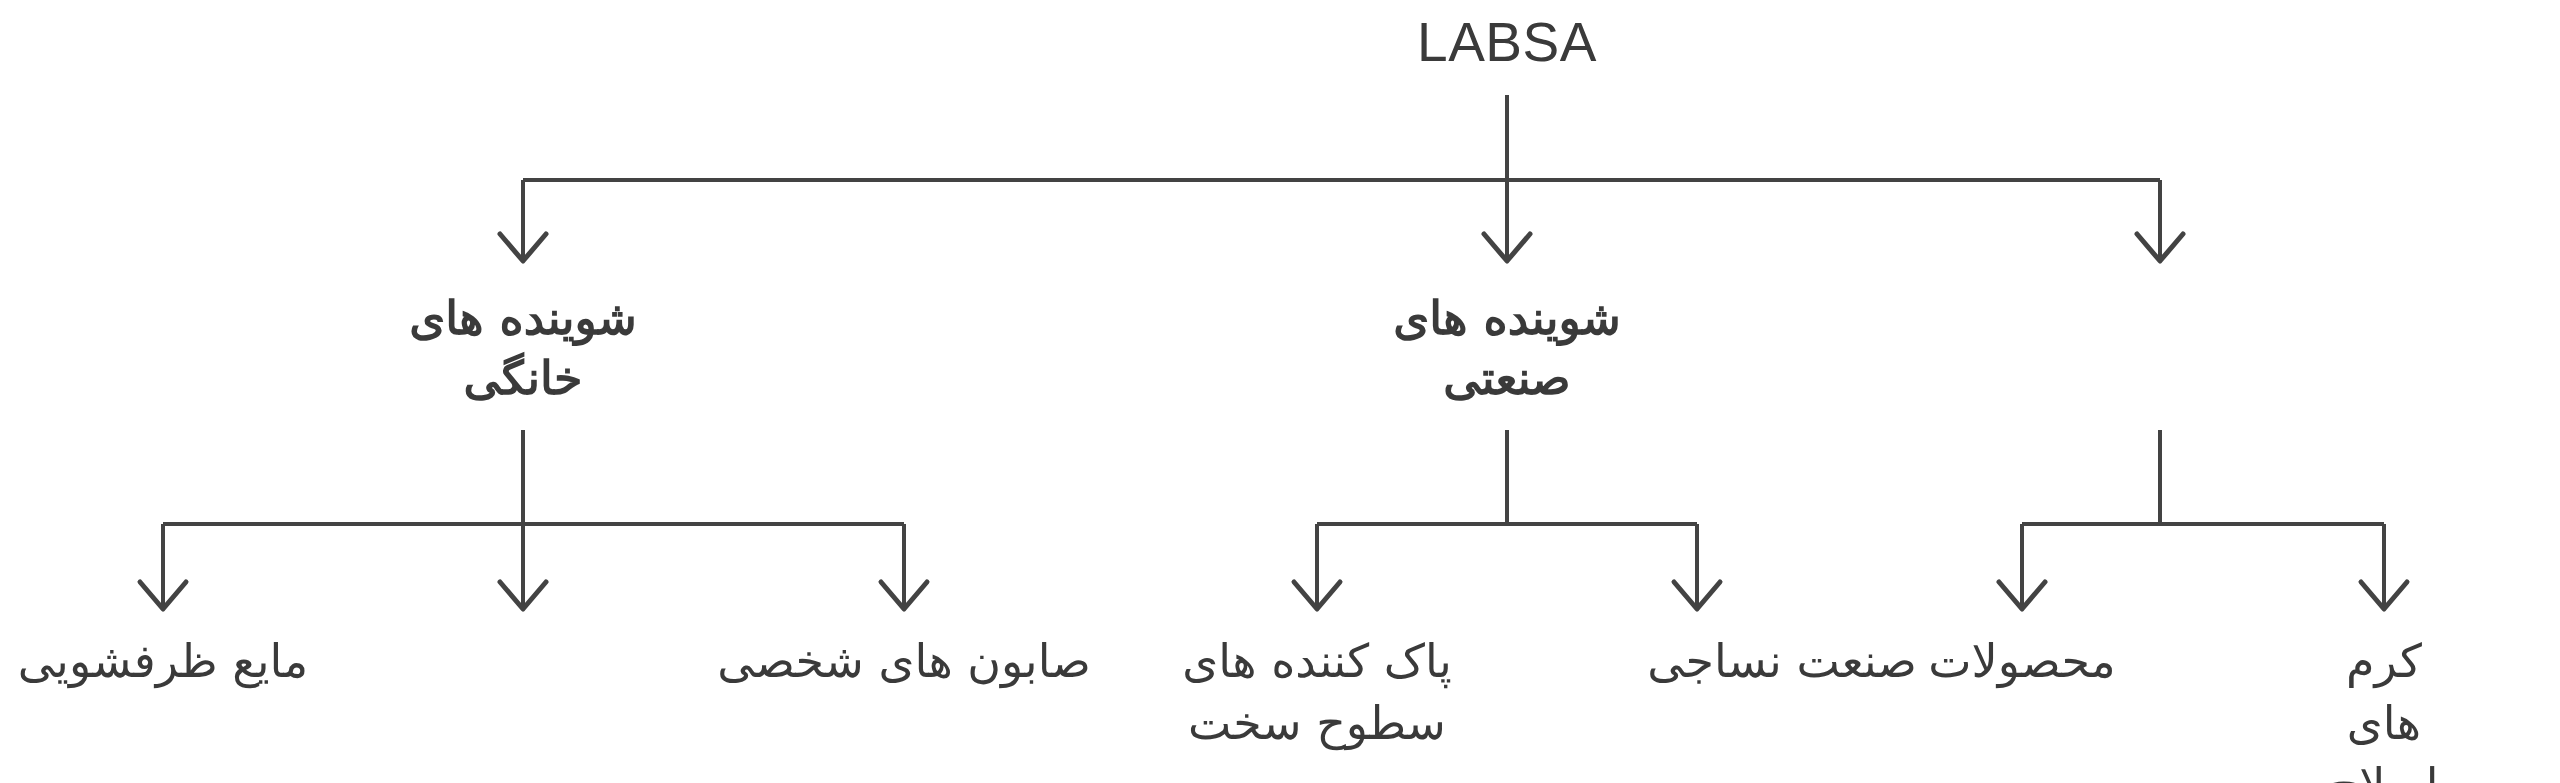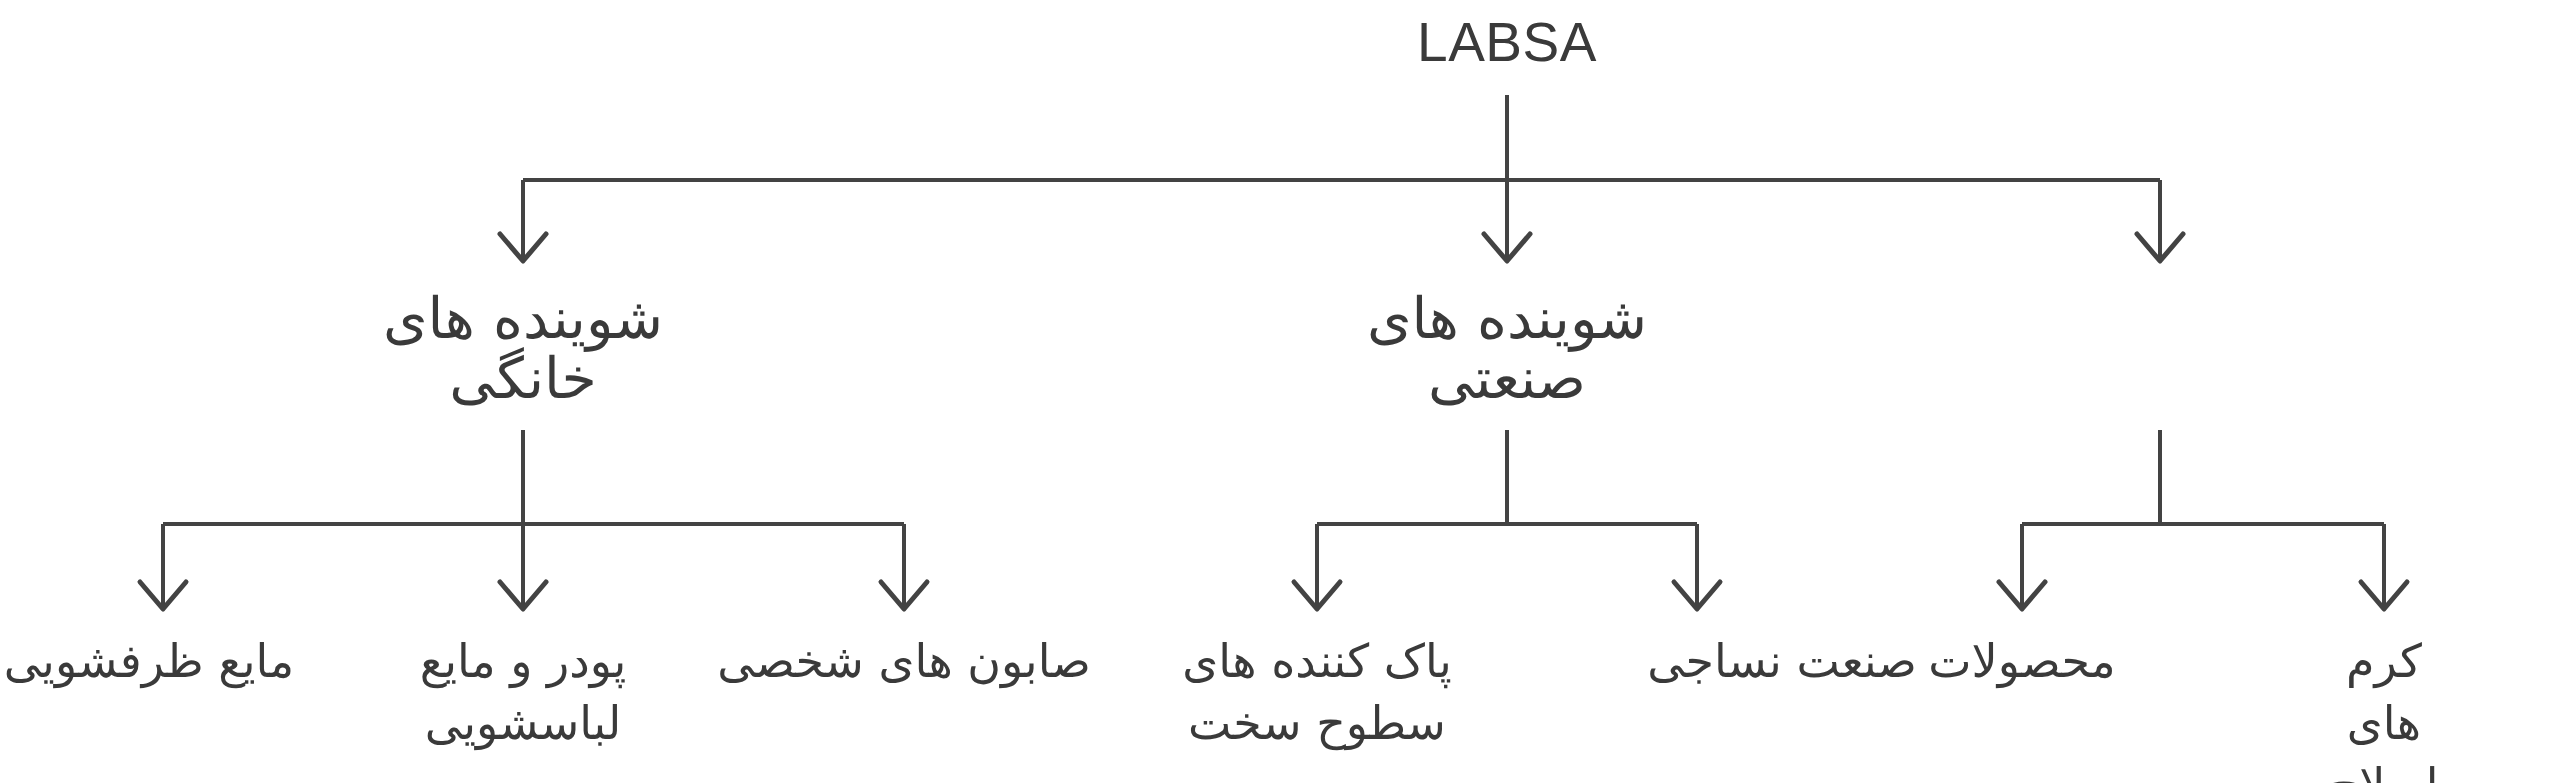--- a/index.html
+++ b/index.html
@@ -47,22 +47,23 @@
     top: 12px;
     letter-spacing: 0.5px;
   }
   .persian {
     font-family: "DejaVu Serif", "Liberation Serif", serif;
     direction: rtl;
     unicode-bidi: embed;
   }
   .lvl1 {
     top: 288px;
-    font-size: 57px;
+    font-size: 46px;
     line-height: 60px;
+    font-weight: bold;
   }
   .leaf {
     top: 630px;
     font-size: 46px;
     line-height: 62px;
   }
 </style>
 </head>
 <body>
 
@@ -111,23 +112,21 @@
     </g>
   </svg>
 
   <div class="node node-root" style="left:1507px">LABSA</div>
 
   <div class="node persian lvl1" style="left:523px">شوینده های
 خانگی</div>
   <div class="node persian lvl1" style="left:1507px">شوینده های
 صنعتی</div>
 
-  <div class="node persian leaf" style="left:149px">مایع ظرفشویی</div>
-  <div class="node persian leaf" style="left:523px">پودر و مایع
-لباسشویی</div>
+  <div class="node persian leaf" style="left:163px">مایع ظرفشویی</div>
   <div class="node persian leaf" style="left:904px">صابون های شخصی</div>
   <div class="node persian leaf" style="left:1317px">پاک کننده های
 سطوح سخت</div>
   <div class="node persian leaf" style="left:1782px">صنعت نساجی</div>
   <div class="node persian leaf" style="left:2022px">محصولات</div>
   <div class="node persian leaf" style="left:2384px">کرم های اصلاح</div>
 
 </div>
 
 </body></html>

